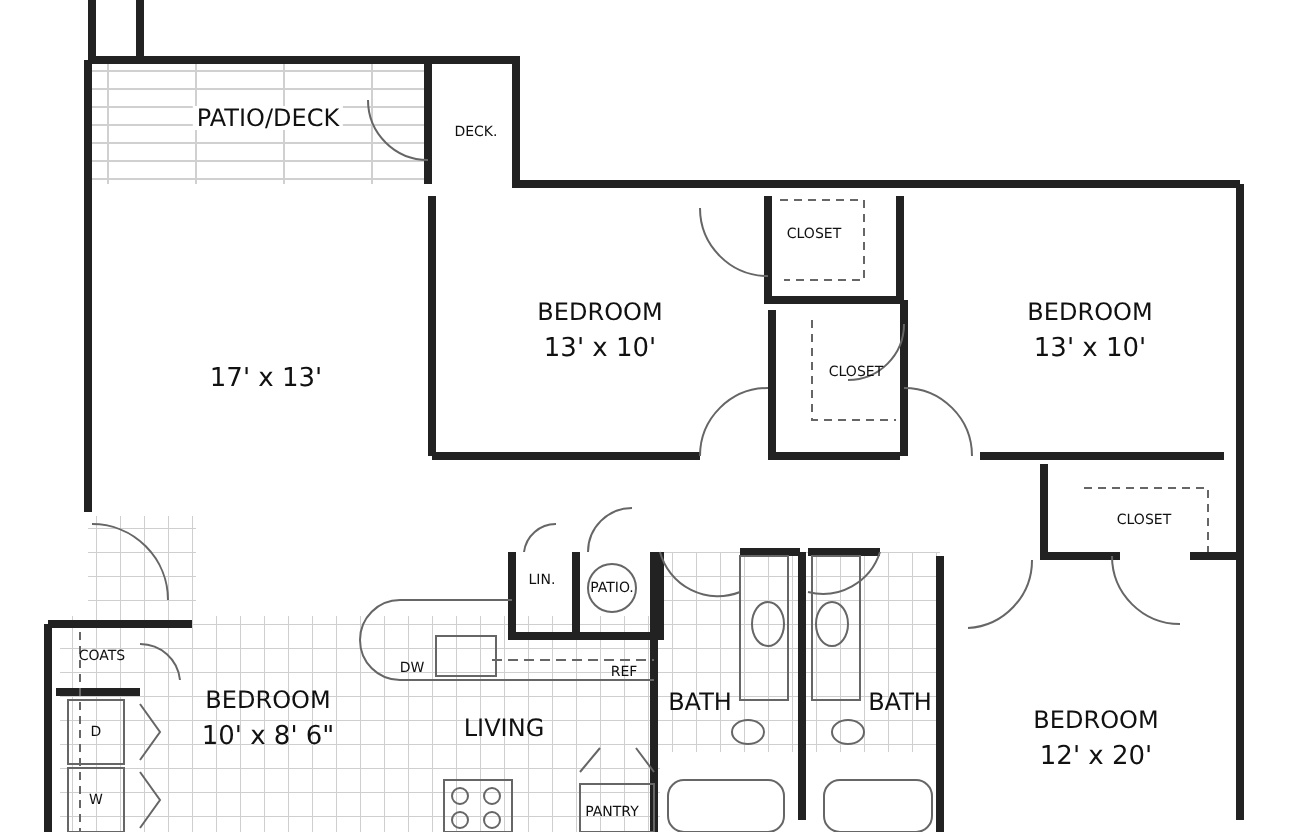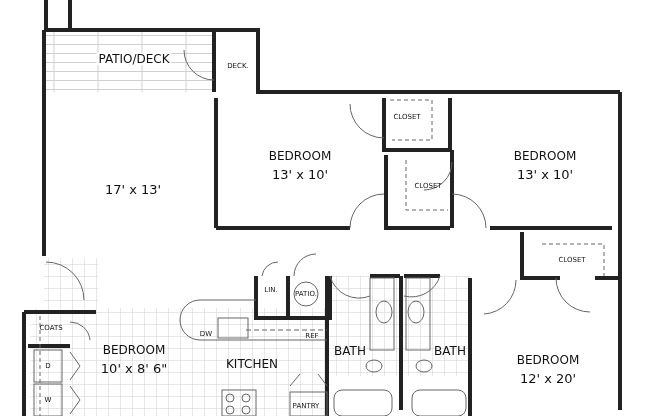--- a/index.html
+++ b/index.html
@@ -124,21 +124,21 @@
 
   <div class="lbl room" style="left:545px;top:150px">BEDROOM</div>
   <div class="lbl dim" style="left:545px;top:168px">13' x 10'</div>
 
   <div class="lbl room" style="left:548px;top:354px">BEDROOM</div>
   <div class="lbl dim" style="left:548px;top:372px">12' x 20'</div>
 
   <div class="lbl room" style="left:134px;top:344px">BEDROOM</div>
   <div class="lbl dim" style="left:134px;top:362px">10' x 8' 6"</div>
 
-  <div class="lbl room" style="left:252px;top:358px">KITCHEN</div>
+  <div class="lbl room" style="left:252px;top:358px">LIVING</div>
 
   <div class="lbl room" style="left:350px;top:345px">BATH</div>
   <div class="lbl room" style="left:450px;top:345px">BATH</div>
 
   <div class="lbl tiny" style="left:407px;top:114px">CLOSET</div>
   <div class="lbl tiny" style="left:428px;top:183px">CLOSET</div>
   <div class="lbl tiny" style="left:572px;top:257px">CLOSET</div>
 
   <div class="lbl tiny" style="left:51px;top:325px">COATS</div>
   <div class="lbl tiny" style="left:271px;top:287px">LIN.</div>

